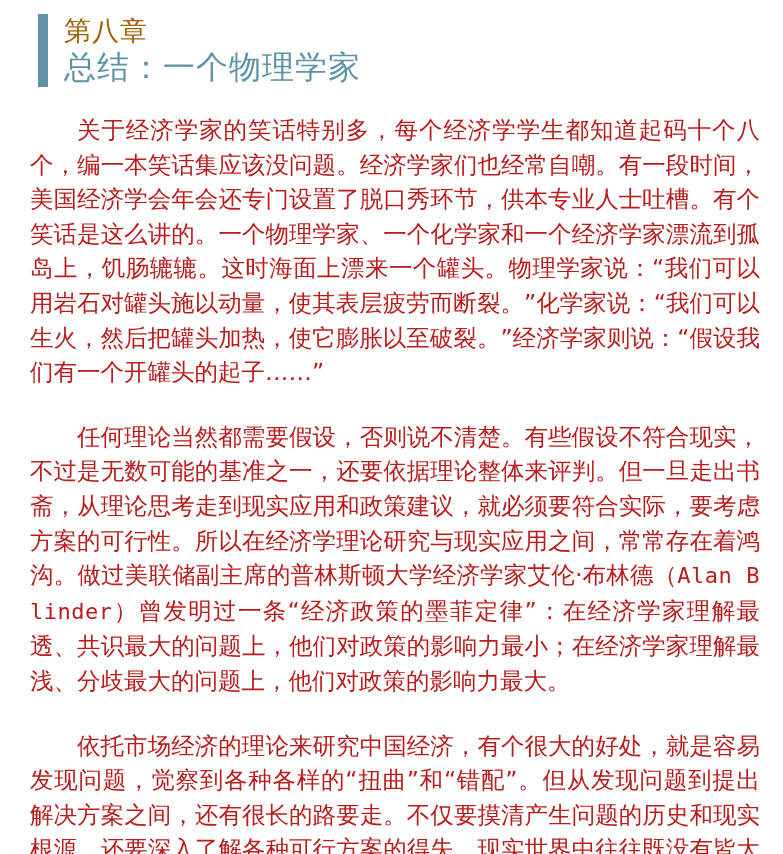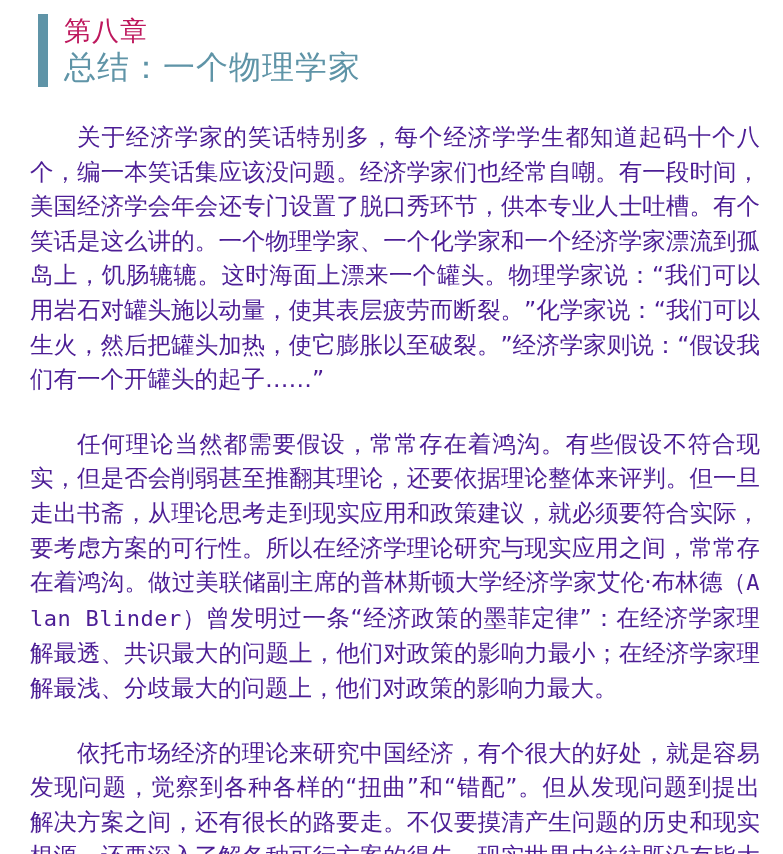--- a/index.html
+++ b/index.html
@@ -39,21 +39,21 @@
     background: #5f94a7;
     flex: 0 0 auto;
   }
   .chapter-text {
     padding-left: 16px;
     display: flex;
     flex-direction: column;
     justify-content: flex-start;
   }
   .chapter-number {
-    color: #be185d;
+    color: #a16207;
     font-size: 27px;
     line-height: 33px;
     letter-spacing: 1px;
     white-space: nowrap;
   }
   .chapter-title {
     color: #5f94a7;
     font-size: 32px;
     line-height: 40px;
     letter-spacing: 1px;
@@ -61,27 +61,27 @@
   }
 
   
   .body-copy {
     position: absolute;
     left: 30px;
     top: 104px;
     width: 730px;
   }
   .para {
-    margin: 16px 0 30px 0;
+    margin: 9px 0 30px 0;
     font-size: 23.5px;
     line-height: 34.6px;
     text-align: justify;
     text-justify: inter-character;
     text-indent: 2em;
-    color: #4c1d95;
+    color: #b91c1c;
     letter-spacing: 0px;
     word-break: break-all;
   }
   .para:last-child {
     margin-bottom: 0;
   }
   .latin {
     font-family: "DejaVu Sans Mono", "Liberation Mono", monospace;
     font-size: 22px;
     letter-spacing: 0.5px;
@@ -97,19 +97,19 @@
     <div class="chapter-text">
       <div class="chapter-number">第八章</div>
       <div class="chapter-title">总结：一个物理学家</div>
     </div>
   </div>
 
   <div class="body-copy">
 
     <p class="para">关于经济学家的笑话特别多，每个经济学学生都知道起码十个八个，编一本笑话集应该没问题。经济学家们也经常自嘲。有一段时间，美国经济学会年会还专门设置了脱口秀环节，供本专业人士吐槽。有个笑话是这么讲的。一个物理学家、一个化学家和一个经济学家漂流到孤岛上，饥肠辘辘。这时海面上漂来一个罐头。物理学家说：“我们可以用岩石对罐头施以动量，使其表层疲劳而断裂。”化学家说：“我们可以生火，然后把罐头加热，使它膨胀以至破裂。”经济学家则说：“假设我们有一个开罐头的起子……”</p>
 
-    <p class="para"><span>任何理论当然都需要假设，常常存在着鸿沟。有些假设不符合现实，但是否会削弱甚至推翻其理论，还要依据理论整体来评判。但一旦走出书斋，从理论思考走到现实应用和政策建议，就必须要符合实际，要考虑方案的可行性。所以在经济学理论研究与现实应用之间，常常存在着鸿沟。做过美联储副主席的普林斯顿大学经济学家艾伦·布林德（</span><span class="latin">Alan Blinder</span><span>）曾发明过一条“经济政策的墨菲定律”：在经济学家理解最透、共识最大的问题上，他们对政策的影响力最小；在经济学家理解最浅、分歧最大的问题上，他们对政策的影响力最大。</span></p>
+    <p class="para"><span>任何理论当然都需要假设，否则说不清楚。有些假设不符合现实，不过是无数可能的基准之一，还要依据理论整体来评判。但一旦走出书斋，从理论思考走到现实应用和政策建议，就必须要符合实际，要考虑方案的可行性。所以在经济学理论研究与现实应用之间，常常存在着鸿沟。做过美联储副主席的普林斯顿大学经济学家艾伦·布林德（</span><span class="latin">Alan Blinder</span><span>）曾发明过一条“经济政策的墨菲定律”：在经济学家理解最透、共识最大的问题上，他们对政策的影响力最小；在经济学家理解最浅、分歧最大的问题上，他们对政策的影响力最大。</span></p>
 
     <p class="para">依托市场经济的理论来研究中国经济，有个很大的好处，就是容易发现问题，觉察到各种各样的“扭曲”和“错配”。但从发现问题到提出解决方案之间，还有很长的路要走。不仅要摸清产生问题的历史和现实根源，还要深入了解各种可行方案的得失。现实世界中往往既没有皆大欢喜的改革，也没有一无是处的扭曲。得失利弊，各个不同。以假想的完善市场经济为思考和判断基准，不过是无数可能的基准之一，换一套“假想”和“标准”，思路可能完全不同。正如在本书开篇引用的哈佛大学经济史家格申克龙的话：“一套严格的概念框架无疑有助于厘清问题，但也经常让人错把问题当成答案。社会科学总渴望发现一套‘放之四海而皆准’的方法和规律，但这种心态需要成熟起来。不要低估经</p>
 
   </div>
 
 </div>
 
 </body></html>

